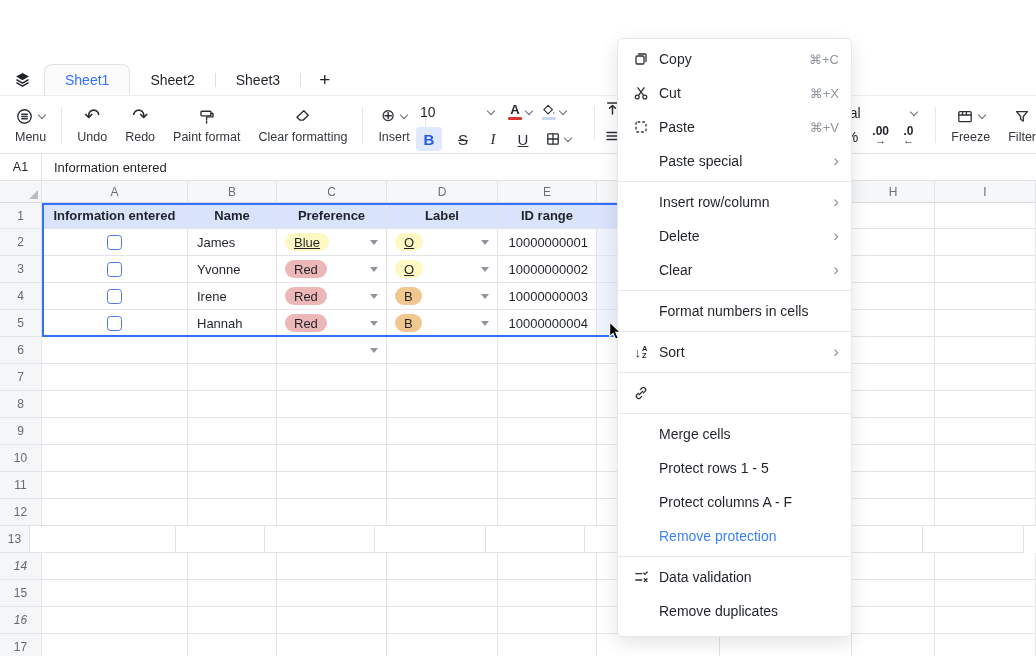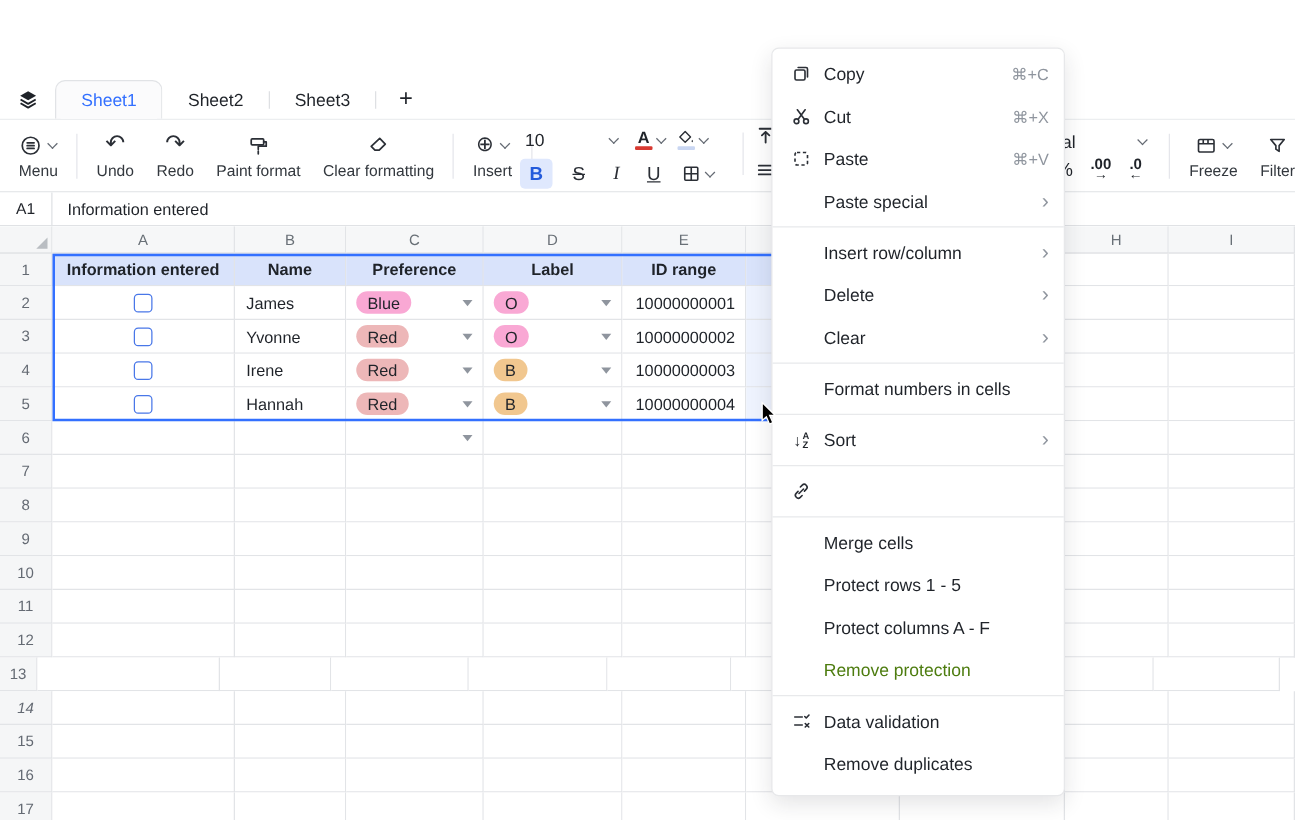--- a/index.html
+++ b/index.html
@@ -76,33 +76,33 @@
   .corner { background:#f5f6f7; }
   .corner:after { content:""; position:absolute; right:3px; bottom:3px; border-left:9px solid transparent; border-bottom:9px solid #b9bdc2; }
   .c-hdr { background:#d9e3fb; font-weight:700; font-size:13px; display:flex; align-items:center; justify-content:center; }
   .c-hdr-f { background:#d9e3fb; }
   .c-sel-f { background:#eef3fe; }
   .c-name { display:flex; align-items:center; padding-left:9px; font-size:13px; }
   .c-id { display:flex; align-items:center; justify-content:flex-end; padding-right:8px; font-size:13px; }
   .c-center { display:flex; align-items:center; justify-content:center; }
   .checkbox { width:15px; height:15px; border:1.6px solid #4977e8; border-radius:3.5px; background:#fff; cursor:pointer; }
   .chip { position:absolute; left:8px; top:50%; transform:translateY(-50%); padding:1.5px 9px; border-radius:11px; font-size:13px; color:#1f2329; }
-  .chip.blue { background:#f9a8d4; }
+  .chip.blue { background:#fef9c3;text-decoration:underline; }
   .chip.red { background:#edb7b8; }
   .chip.orange { background:#f1c78f; }
   .dd { position:absolute; right:8px; top:50%; margin-top:-2px; width:0; height:0; border-left:4.5px solid transparent; border-right:4.5px solid transparent; border-top:5.5px solid #8f959e; cursor:pointer; }
   .sel-rect { position:absolute; left:42px; top:22px; width:678px; height:134px; border:2px solid #3370ff; pointer-events:none; z-index:5; }
   
   .ctx { position:absolute; left:617px; top:38px; width:235px; background:#fff; border:1px solid #e7e8ea; border-radius:6px; box-shadow:0 6px 18px rgba(31,35,41,.12); padding:3px 0 8px; z-index:20; }
   .mi { height:34px; display:flex; align-items:center; padding:0 12px 0 14px; font-size:14px; color:#1f2329; cursor:pointer; }
   .mi .mic { width:18px; height:18px; margin-right:9px; flex:none; display:flex; align-items:center; justify-content:center; }
   .mi .mlab { flex:1; white-space:nowrap; }
   .mi .msc { font-size:13px; color:#8f959e; }
   .mi .msub { font-size:17px; color:#8f959e; line-height:1; margin-top:-2px; }
-  .mi.disabled { color:#4d7c0f; cursor:default; }
+  .mi.disabled { color:#3b82f6; cursor:default; }
   .mdiv { height:1px; background:#e8e9eb; margin:3px 0; }
   .sort-wrap { display:flex; align-items:center; }
   .s-arr { font-size:13px; line-height:13px; }
   .s-az { display:flex; flex-direction:column; font-size:7.5px; line-height:7.5px; font-weight:700; margin-left:1px; }
   
   .cursor { position:absolute; left:608px; top:321px; z-index:40; pointer-events:none; }
 </style>
 </head>
 <body>
 
@@ -509,21 +509,21 @@
         <div class="g-cell" style="width: 146px;"></div>
         <div class="g-cell" style="width: 89px;"></div>
         <div class="g-cell" style="width: 110px;"></div>
         <div class="g-cell" style="width: 111px;"></div>
         <div class="g-cell" style="width: 99px;"></div>
         <div class="g-cell" style="width: 123px;"></div>
         <div class="g-cell" style="width: 132px;"></div>
         <div class="g-cell" style="width: 83px;"></div>
         <div class="g-cell" style="width: 101px;"></div>
       </div>
-      <div class="g-row" style="height: 27px;">
+      <div class="g-row" style="height: 27px; font-style: italic;">
         <div class="g-cell g-gutter" style="width: 42px;">16</div>
         <div class="g-cell" style="width: 146px;"></div>
         <div class="g-cell" style="width: 89px;"></div>
         <div class="g-cell" style="width: 110px;"></div>
         <div class="g-cell" style="width: 111px;"></div>
         <div class="g-cell" style="width: 99px;"></div>
         <div class="g-cell" style="width: 123px;"></div>
         <div class="g-cell" style="width: 132px;"></div>
         <div class="g-cell" style="width: 83px;"></div>
         <div class="g-cell" style="width: 101px;"></div>

